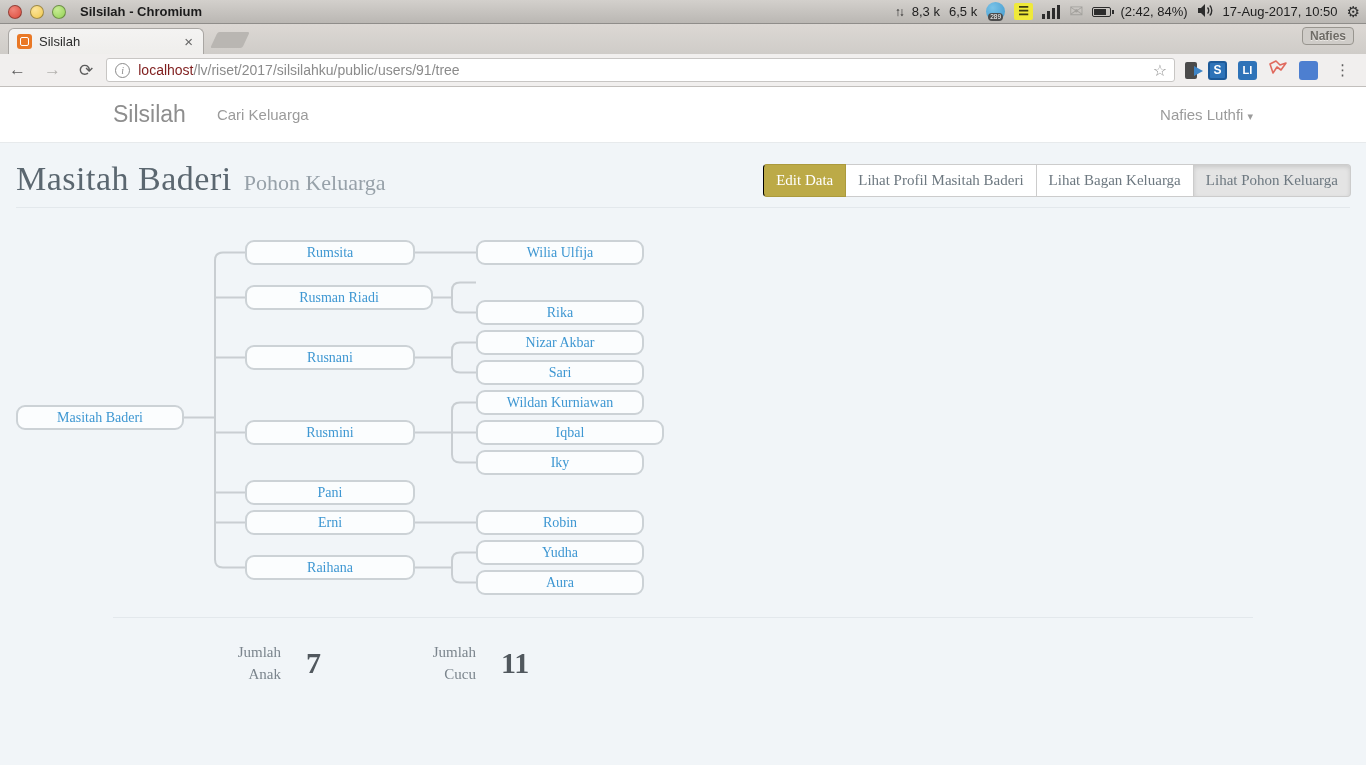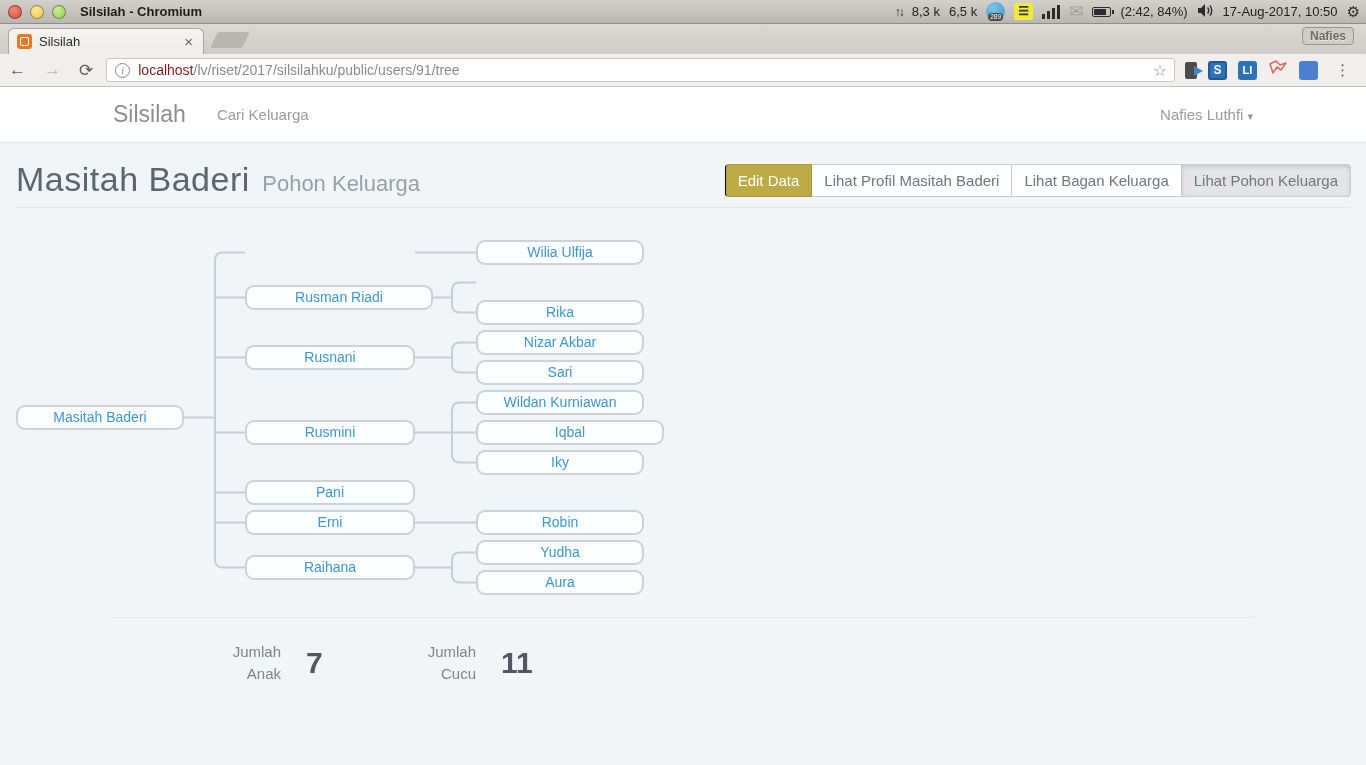--- a/index.html
+++ b/index.html
@@ -75,21 +75,21 @@
 
   
   .navbar { position:absolute; top:87px; left:0; width:1366px; height:56px; background:#fff;
     border-bottom:1px solid #e7eaec; display:flex; align-items:center; padding:0 113px; }
   .brand { font-size:23px; color:#8e8e8e; }
   .nav-link { font-size:15px; color:#9b9b9b; margin-left:31px; }
   .user-menu { margin-left:auto; font-size:15px; color:#9b9b9b; }
   .caret { font-size:11px; color:#9b9b9b; margin-left:4px; }
 
   
-  .content { position:absolute; top:143px; left:0; width:1366px; height:622px; background:#f1f5f8; }
+  .content { position:absolute; top:143px; left:0; width:1366px; height:622px; background:#f1f5f8;font-family:Liberation Serif, serif; }
   .page-title-row { position:absolute; top:17px; left:16px; }
   .page-title { display:inline; font-size:34px; font-weight:400; color:#5b6770; letter-spacing:.5px; }
   .page-subtitle { display:inline; font-size:22px; color:#97a1a9; margin-left:8px; }
   .header-divider { position:absolute; top:64px; left:16px; right:16px; border-top:1px solid #e3e8ec; }
 
   .btn-group { position:absolute; top:21px; right:15px; display:flex; height:33px;
     border-radius:4px; box-shadow:0 0 0 0 transparent; }
   .btn { font-size:15px; line-height:31px; padding:0 12px; border:1px solid #ccc; border-left:none;
     background:#fff; color:#6d7880; white-space:nowrap; }
   .btn:first-child { border-left:1px solid #000000; border-radius:4px 0 0 4px; }
@@ -213,20 +213,21 @@
           <path d="M415 22.5 H476 M415 292.5 H476"></path>
           <path d="M415 67.5 H452 M452 67.5 V60.5 Q452 52.5 460 52.5 H476 M452 67.5 V74.5 Q452 82.5 460 82.5 H476"></path>
           <path d="M415 127.5 H452 M452 127.5 V120.5 Q452 112.5 460 112.5 H476 M452 127.5 V134.5 Q452 142.5 460 142.5 H476"></path>
           <path d="M415 202.5 H452 M452 202.5 V180.5 Q452 172.5 460 172.5 H476 M452 202.5 H476 M452 202.5 V224.5 Q452 232.5 460 232.5 H476"></path>
           <path d="M415 337.5 H452 M452 337.5 V330.5 Q452 322.5 460 322.5 H476 M452 337.5 V344.5 Q452 352.5 460 352.5 H476"></path>
         </g>
       </svg>
 
       <div class="node" style="left:16px;top:175px;width:168px">Masitah Baderi</div>
 
+      <div class="node" style="left:245px;top:10px;width:170px">Rumsita</div>
       <div class="node" style="left:245px;top:55px;width:188px">Rusman Riadi</div>
       <div class="node" style="left:245px;top:115px;width:170px">Rusnani</div>
       <div class="node" style="left:245px;top:190px;width:170px">Rusmini</div>
       <div class="node" style="left:245px;top:250px;width:170px">Pani</div>
       <div class="node" style="left:245px;top:280px;width:170px">Erni</div>
       <div class="node" style="left:245px;top:325px;width:170px">Raihana</div>
 
       <div class="node" style="left:476px;top:10px;width:168px">Wilia Ulfija</div>
       <div class="node" style="left:476px;top:70px;width:168px">Rika</div>
       <div class="node" style="left:476px;top:100px;width:168px">Nizar Akbar</div>

